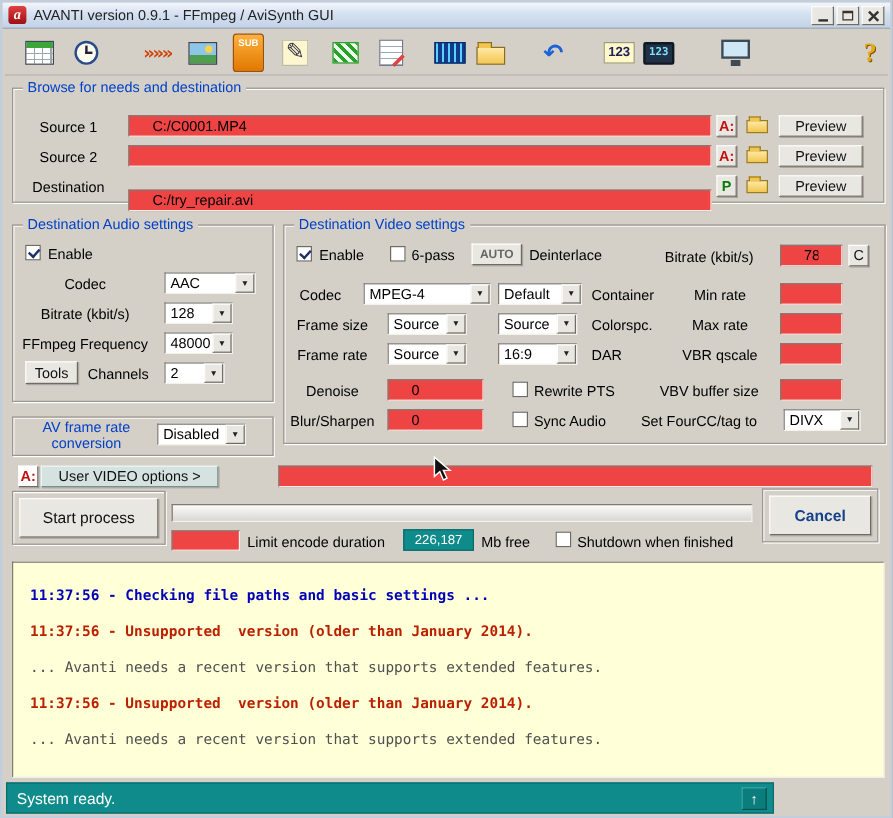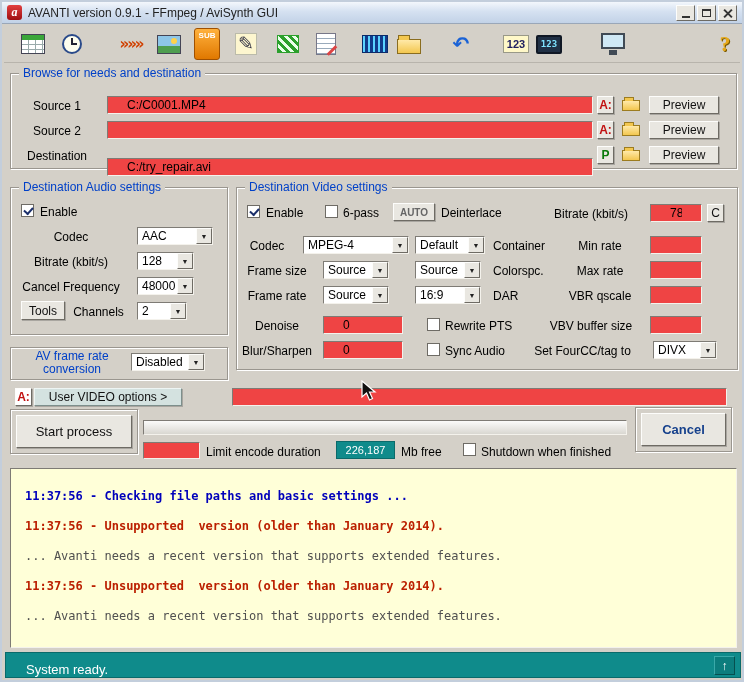--- a/index.html
+++ b/index.html
@@ -96,22 +96,22 @@
     display:flex;align-items:center;justify-content:center;border:1px solid #0a6a6a}
 
   
   .log{position:absolute;left:8px;top:466px;width:727px;height:180px;background:#ffffd8;
     border:1px solid;border-color:#7e7b75 #f4f2ec #f4f2ec #7e7b75;
     padding:12px 0 0 14px;font-family:"DejaVu Sans Mono",monospace;font-size:12px;overflow:hidden}
   .log .line{height:30px;line-height:30px;white-space:pre}
   .l-blue{color:#0000bb;font-weight:bold}
   .l-red{color:#bb2000;font-weight:bold}
   .l-gray{color:#505050}
-  .statusbar{position:absolute;left:3px;top:650px;width:736px;height:26px;background:#0f8b8b;
-    border:1px solid #0a6a6a;color:#fff;font-size:13px;display:flex;align-items:flex-end;padding-left:20px}
+  .statusbar{position:absolute;left:3px;top:650px;width:640px;height:26px;background:#0f8b8b;
+    border:1px solid #0a6a6a;color:#fff;font-size:13px;display:flex;align-items:center;padding-left:8px}
   .scrollup{position:absolute;right:5px;top:3px;width:21px;height:19px;background:#0c7d7d;
     border:1px solid;border-color:#3aa9a9 #064f4f #064f4f #3aa9a9;color:#fff;font-weight:bold;
     font-size:12px;display:flex;align-items:center;justify-content:center}
 
   .cursor{position:absolute;left:358px;top:378px;width:18px;height:22px;pointer-events:none}
 </style>
 </head>
 <body>
 
 <div id="window">
@@ -224,21 +224,21 @@
       <span class="ctxt">AAC</span>
       <span class="carw">▼</span>
     </div>
 
     <div class="lbl r" style="left:0;top:67px;width:120px">Bitrate (kbit/s)</div>
     <div class="combo" style="left:126px;top:64px;width:57px">
       <span class="ctxt">128</span>
       <span class="carw">▼</span>
     </div>
 
-    <div class="lbl r" style="left:0;top:92px;width:120px">Cancel Frequency</div>
+    <div class="lbl r" style="left:0;top:92px;width:120px">FFmpeg Frequency</div>
     <div class="combo" style="left:126px;top:89px;width:57px">
       <span class="ctxt">48000</span>
       <span class="carw">▼</span>
     </div>
 
     <button class="btn" style="left:10px;top:113px;width:44px;height:19px">Tools</button>
     <div class="lbl r" style="left:55px;top:117px;width:65px">Channels</div>
     <div class="combo" style="left:126px;top:114px;width:50px">
       <span class="ctxt">2</span>
       <span class="carw">▼</span>

